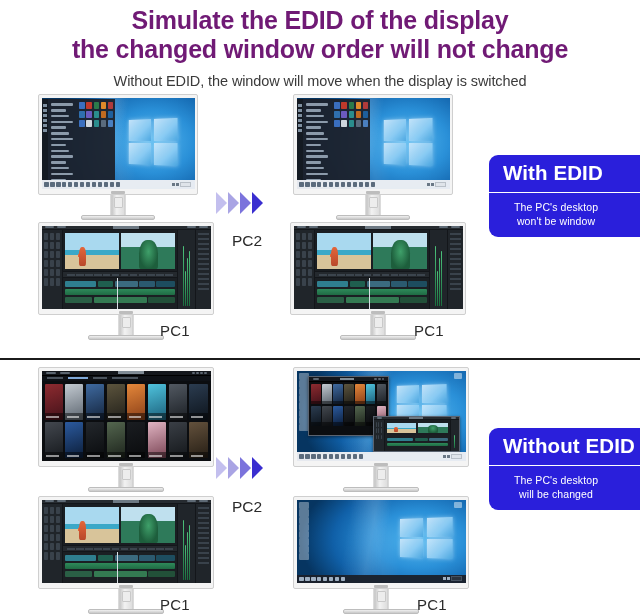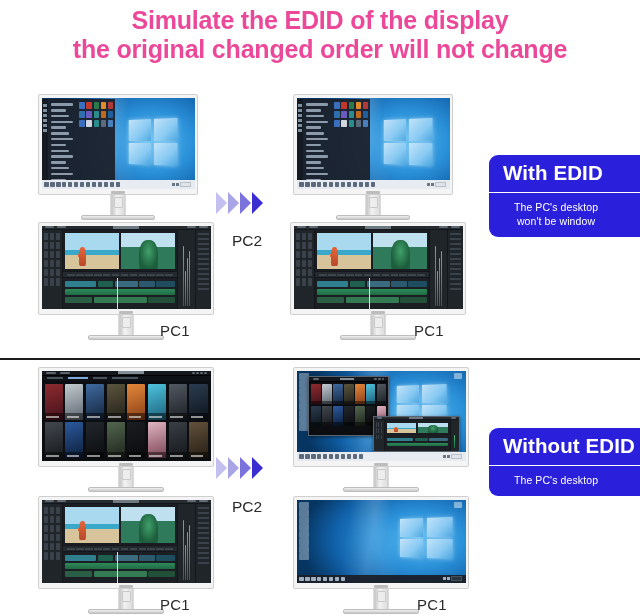--- a/index.html
+++ b/index.html
@@ -7,21 +7,21 @@
     width: 640px; height: 616px;
     background: #ffffff;
     font-family: "Liberation Sans", sans-serif;
     overflow: hidden;
     position: relative;
   }
 
   
   .header { padding-top: 6px; text-align: center; }
   .title-line {
-    color: #ec4899;
+    color: #701a75;
     font-weight: bold;
     font-size: 25px;
     line-height: 29px;
     letter-spacing: -0.2px;
   }
   .subtitle {
     color: #3a3a3a;
     font-size: 14.5px;
     line-height: 20px;
     margin-top: 7px;
@@ -271,21 +271,22 @@
   .badge-desc {
     font-size: 10.5px; line-height: 14px; text-align: center;
     padding: 7px 44px 9px 8px; letter-spacing: 0.1px;
   }
 </style>
 </head>
 <body>
 
 <div class="header">
   <div class="title-line">Simulate the EDID of the display</div>
-  <div class="title-line">the original changed order will not change</div>
+  <div class="title-line">the changed window order will not change</div>
+  <div class="subtitle">Without EDID, the window will move when the display is switched</div>
 </div>
 
 <div class="divider"></div>
 
 <div class="section section-top">
 
   <div class="monitor" style="left:38px; top:2px;">
     <div class="screen" style="width:160px; height:101px;">
       <div class="screen-inner">
         <div class="win-desk">
@@ -1028,15 +1029,16 @@
     </div>
     <div class="stand-neck" style="top:93px; height:22px;"></div>
     <div class="stand-base" style="top:113px; width:76px;"></div>
     <div class="pc-label" style="left:124px; top:100px;">PC1</div>
   </div>
 
   <div class="badge" style="top:66px;">
     <div class="badge-title">Without EDID</div>
     <div class="badge-desc">
       <div>The PC's desktop</div>
+      <div>will be changed</div>
     </div>
   </div>
 </div>
 
 </body></html>

